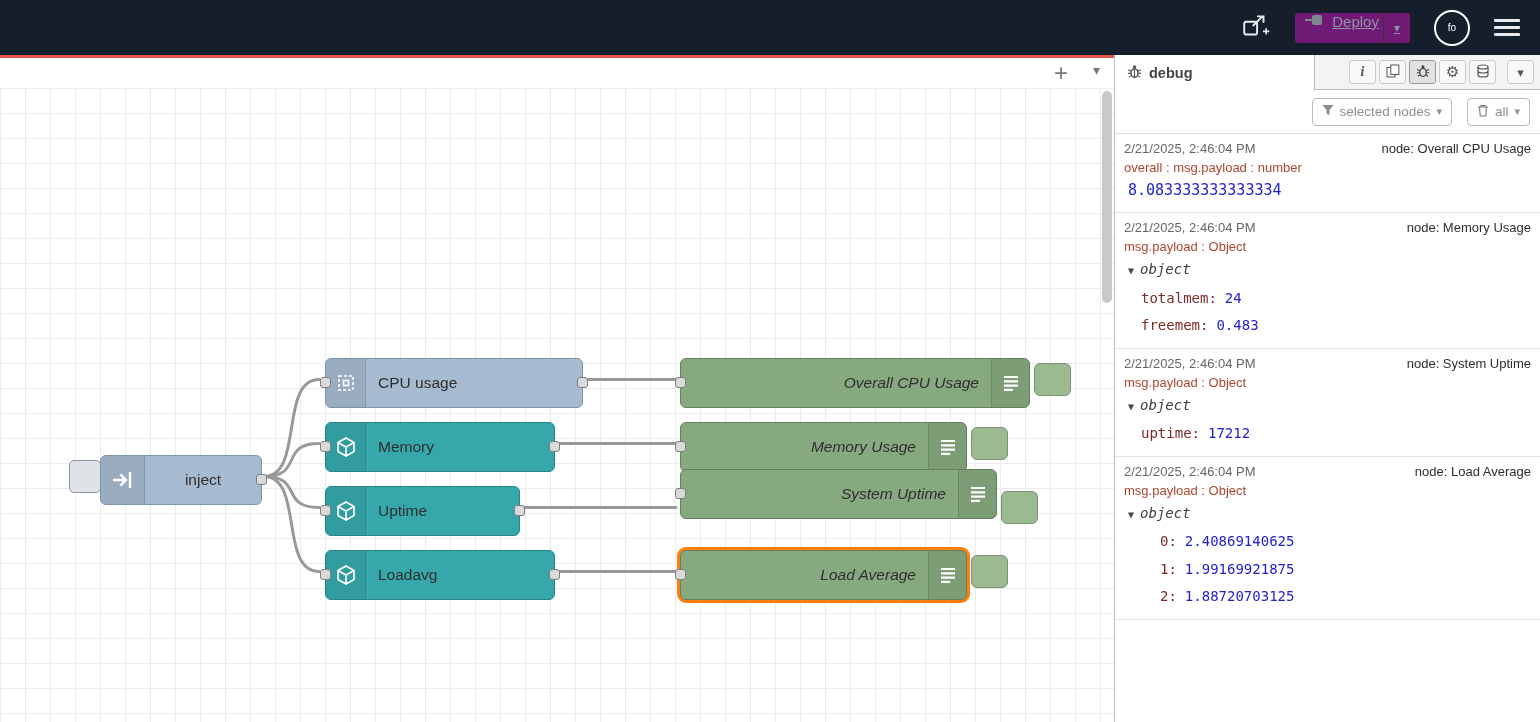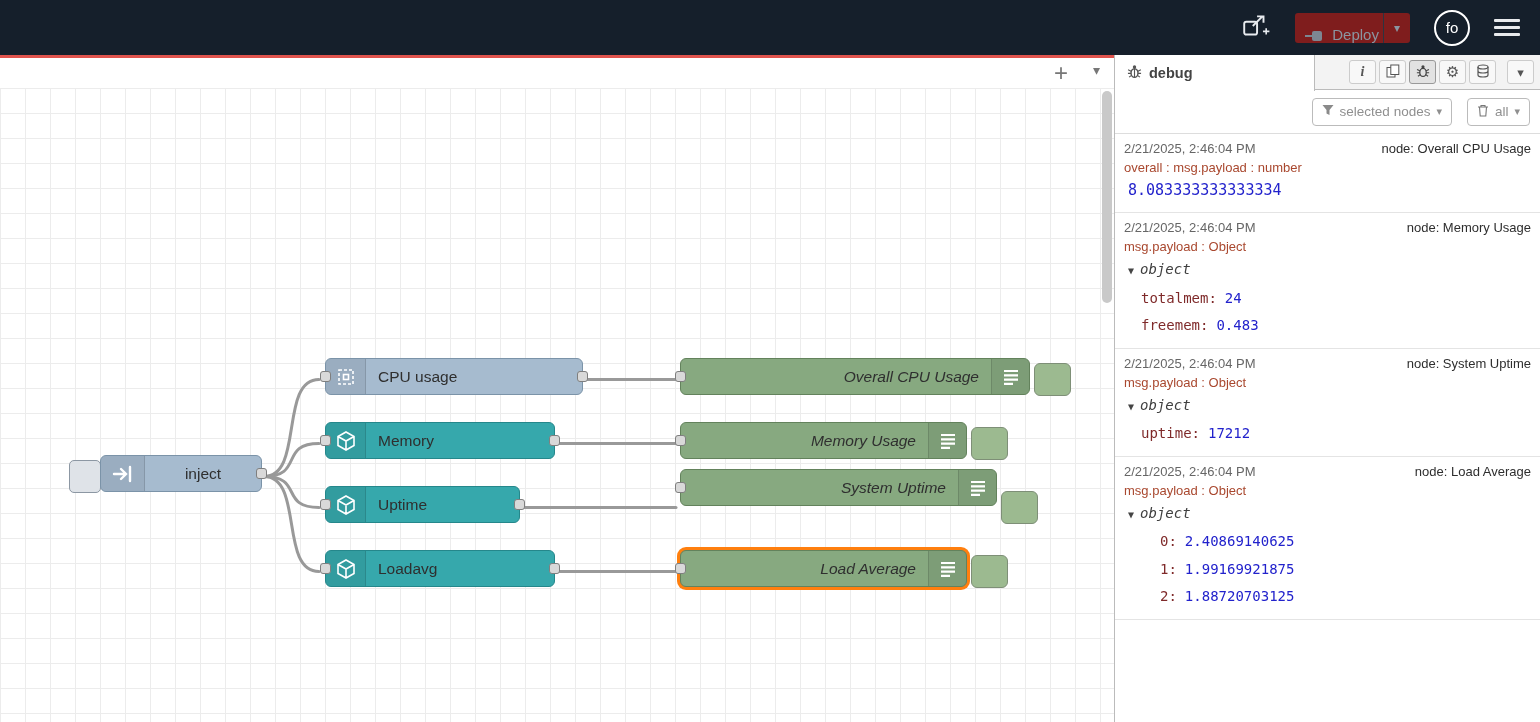--- a/index.html
+++ b/index.html
@@ -2,45 +2,45 @@
 <html><head>
 <meta charset="utf-8">
 <style>
   * { box-sizing: border-box; margin: 0; padding: 0; }
   html, body { width: 1540px; height: 722px; overflow: hidden; font-family: "Liberation Sans", sans-serif; background:#fff; }
   button { background:none; border:none; font-family:inherit; cursor:pointer; }
 
   
   .header { height:55px; background:#151f2b; display:flex; align-items:center; justify-content:flex-end; padding:0 20px; gap:24px; }
   .hbtn { display:flex; align-items:center; justify-content:center; }
-  .deploy { display:flex; align-items:flex-end; background:#7f1d1d; border-radius:3px; height:30px; color:#8b95a1; font-size:15px; overflow:hidden; }
+  .deploy { display:flex; align-items:flex-start; background:#701a75; border-radius:3px; height:30px; color:#8b95a1; font-size:15px; overflow:hidden;text-decoration:underline; }
   .deploy .dlabel { padding:0 4px 0 2px; }
   .deploy .dicon { display:flex; align-items:center; padding:0 6px 0 9px; }
   .deploy .dcaret { border-left:1px solid #2c3440; padding:0 10px; height:30px; display:flex; align-items:center; color:#8b95a1; font-size:12px; }
-  .avatar { width:36px; height:36px; border-radius:50%; border:2px solid #ffffff; color:#fff; display:flex; align-items:center; justify-content:center; font-size:15px; }
+  .avatar { width:36px; height:36px; border-radius:50%; border:2px solid #ffffff; color:#fff; display:flex; align-items:center; justify-content:center; font-size:10px; }
   .hamburger { display:flex; flex-direction:column; gap:4px; width:26px; }
   .hamburger div { height:3px; background:#e8eaed; border-radius:1px; }
 
   
   .main { display:flex; height:667px; }
   .workspace { position:relative; flex:1; background:#fff; overflow:hidden; }
   .redline { position:absolute; left:0; right:0; top:0; height:3px; background:#e0534d; z-index:5; }
   .ws-toolbar { position:absolute; left:0; right:0; top:3px; height:30px; background:#fff; z-index:4; }
   .ws-add { position:absolute; right:46px; top:0; font-size:24px; color:#777; line-height:30px; }
   .ws-caret { position:absolute; right:14px; top:4px; font-size:14px; color:#777; }
   .canvas { position:absolute; left:0; right:0; top:33px; bottom:0; background-color:#fff;
             background-image: linear-gradient(to right, #ececec 1px, transparent 1px),
                               linear-gradient(to bottom, #ececec 1px, transparent 1px);
             background-size:25px 25px; }
   .wires { position:absolute; left:0; top:0; pointer-events:none; z-index:1; }
   .vscroll { position:absolute; right:2px; top:36px; bottom:2px; width:10px; z-index:6; }
   .vscroll .thumb { position:absolute; top:0; left:0; right:0; height:212px; background:#c9c9c9; border-radius:5px; }
 
   
-  .node { position:absolute; height:37px; border-radius:6px; border:1px solid rgba(0,0,0,0.3); display:flex; align-items:stretch; z-index:2; }
+  .node { position:absolute; height:50px; border-radius:6px; border:1px solid rgba(0,0,0,0.3); display:flex; align-items:stretch; z-index:2; }
   .icon-strip { width:40px; background:rgba(0,0,0,0.07); border-right:1px solid rgba(0,0,0,0.13); display:flex; align-items:center; justify-content:center; border-radius:5px 0 0 5px; }
   .icon-strip.right { border-right:none; border-left:1px solid rgba(0,0,0,0.13); border-radius:0 5px 5px 0; width:38px; }
   .node .label { flex:1; display:flex; align-items:center; padding:0 12px; font-size:15.5px; color:#2f2f2f; white-space:nowrap; }
   .node.center .label { justify-content:center; }
   .node.debug .label { justify-content:flex-end; font-style:italic; }
   .n-blue  { background:#a6bbcf; border-color:#7b93a8; }
   .n-teal  { background:#36a8ac; border-color:#25878b; }
   .n-green { background:#87a980; border-color:#63825c; }
   .selected { box-shadow:0 0 0 3px #ff7f0e; }
   .port { position:absolute; width:11px; height:11px; background:#d9d9d9; border:1px solid #7f7f7f; border-radius:3px; top:50%; margin-top:-6px; z-index:3; }

